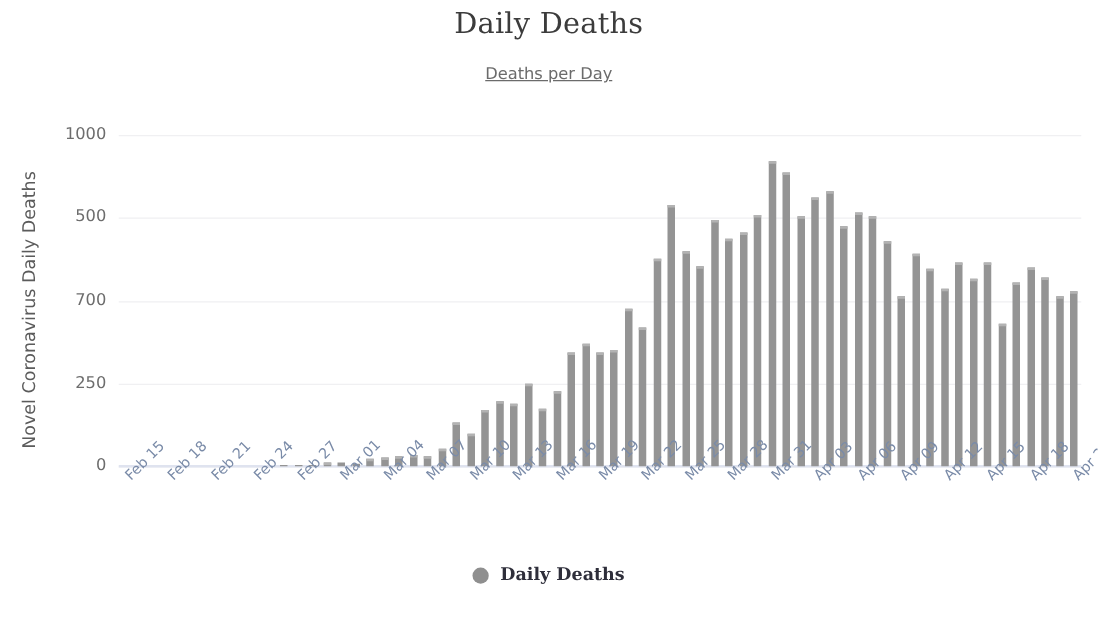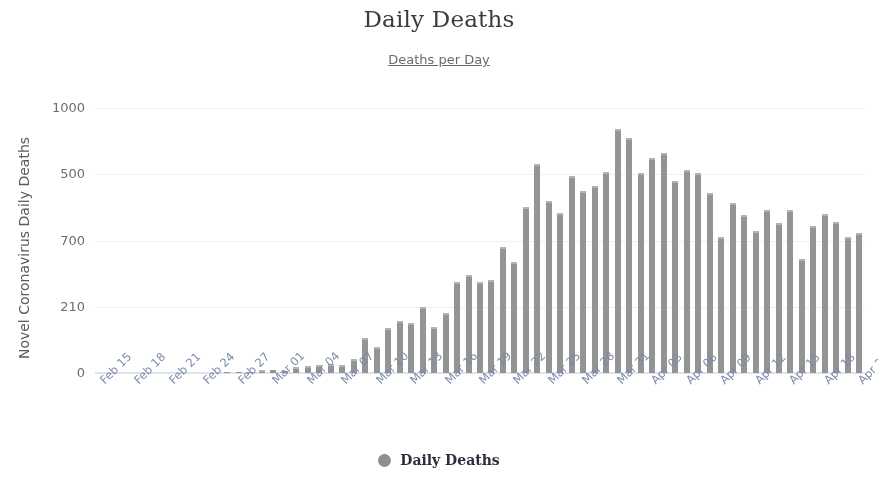--- a/index.html
+++ b/index.html
@@ -153,21 +153,21 @@
   <div class="chart-title">Daily Deaths</div>
 
   <div class="chart-subtitle">
     <div>Deaths per Day</div>
   </div>
 
   <div class="y-axis-label">Novel Coronavirus Daily Deaths</div>
 
   <div class="ytick-wrap" id="ytick-wrap">
       <div class="ytick" style="top: 265px;">0</div>
-      <div class="ytick" style="top: 198.75px;">210</div>
+      <div class="ytick" style="top: 198.75px;">250</div>
       <div class="ytick" style="top: 132.5px;">700</div>
       <div class="ytick" style="top: 66.25px;">500</div>
       <div class="ytick" style="top: 0px;">1000</div>
     </div>
 
   <div class="plot-area">
     <div id="gridlines">
         <div class="gridline" style="top: 265px;"></div>
         <div class="gridline" style="top: 198.75px;"></div>
         <div class="gridline" style="top: 132.5px;"></div>

